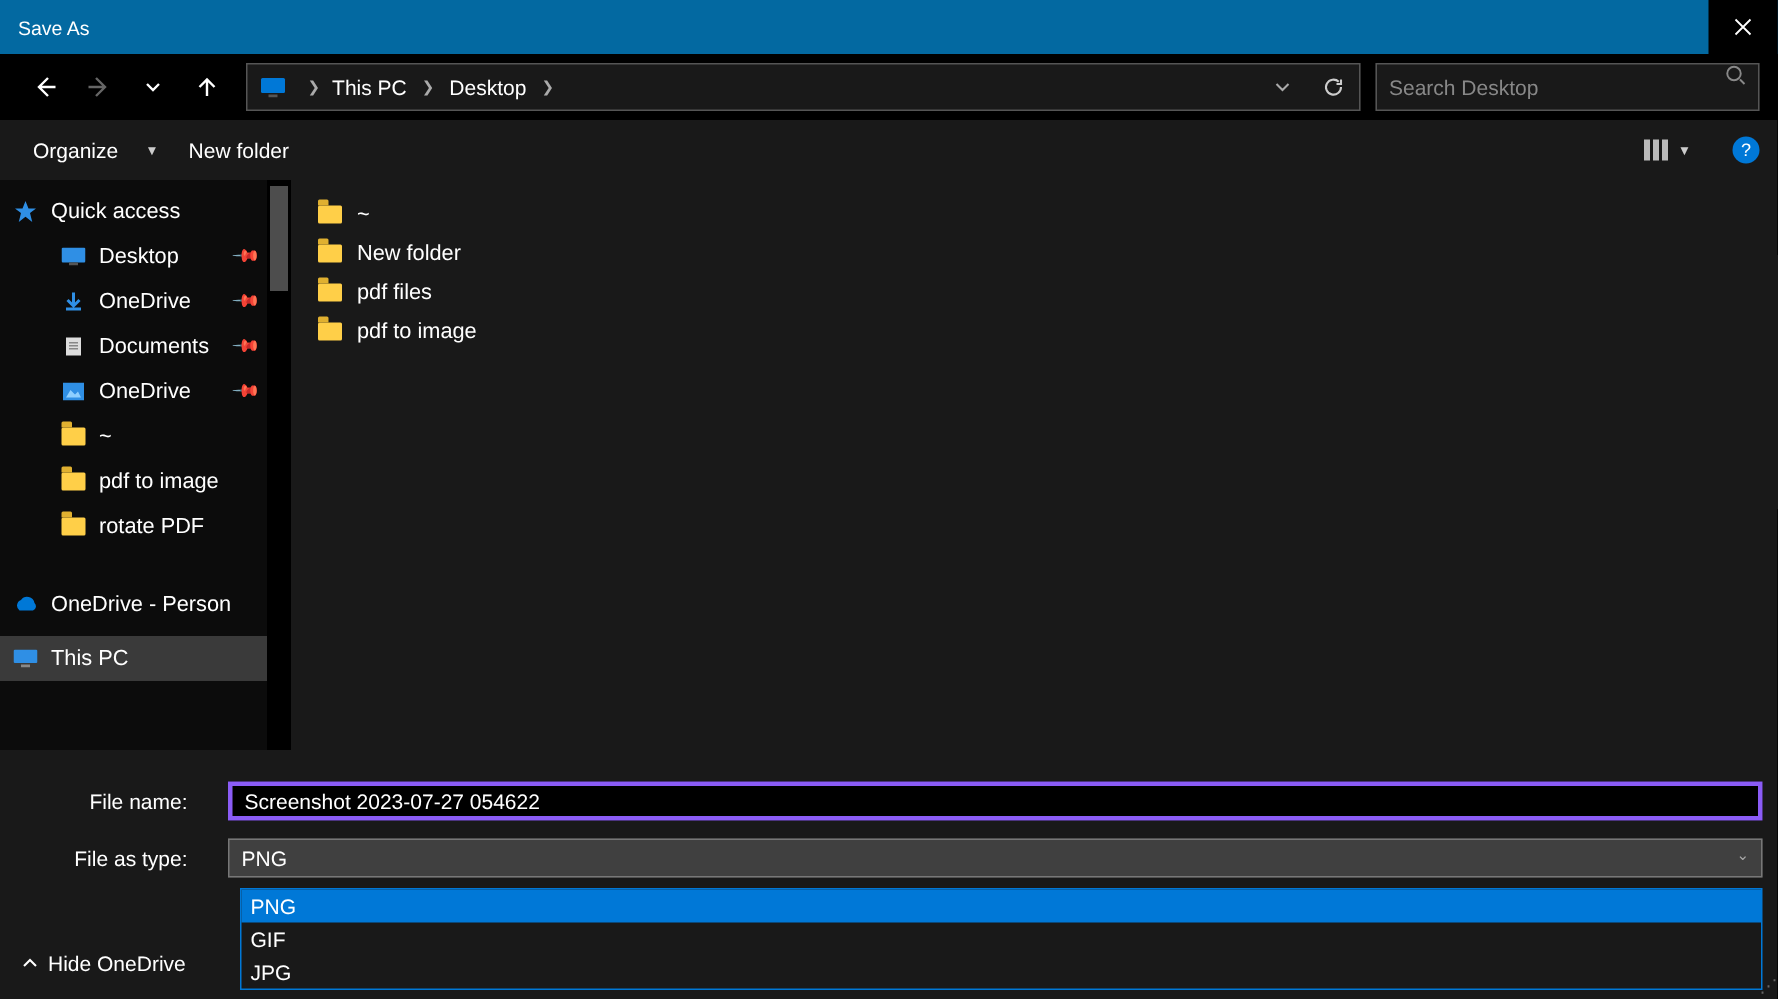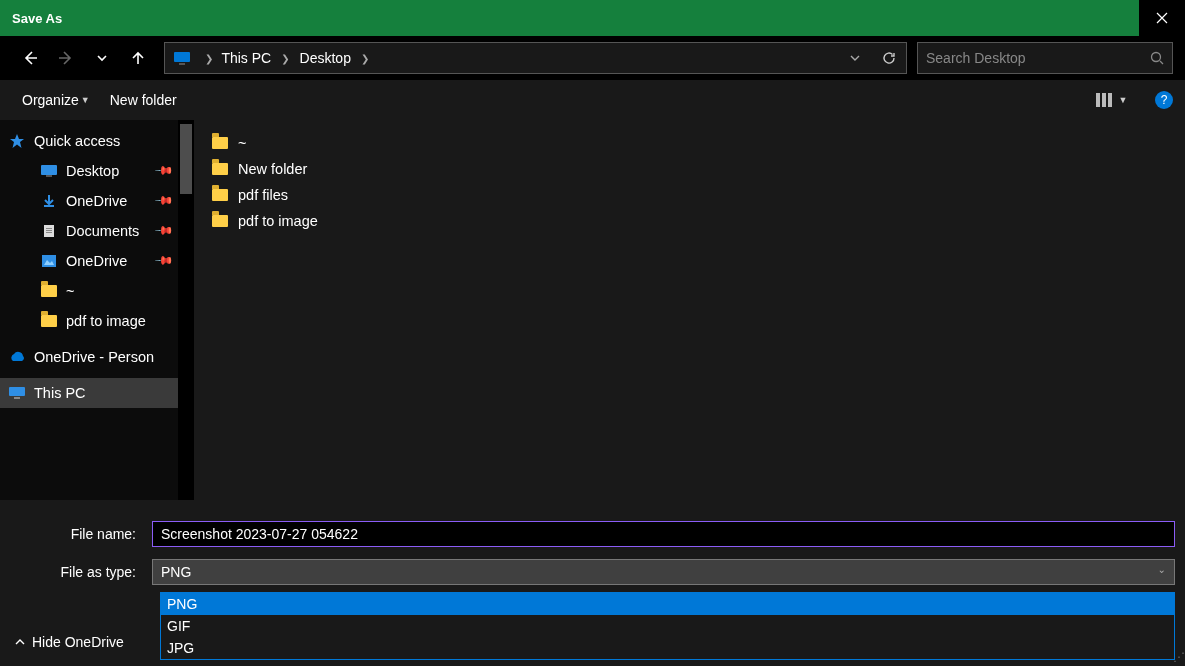--- a/index.html
+++ b/index.html
@@ -1,42 +1,42 @@
 <!DOCTYPE html>
 <html><head>
 <meta charset="utf-8">
 <style>
   * { box-sizing: border-box; margin: 0; padding: 0; font-family: "Segoe UI", Arial, sans-serif; }
   body { background: #000; color: #fff; width: 1185px; height: 666px; overflow: hidden; position: relative; font-size: 14px; }
 
   
-  .titlebar { height: 36px; display: flex; align-items: center; justify-content: space-between; background: #15803d; padding-left: 12px; font-weight: bold; }
+  .titlebar { height: 36px; display: flex; align-items: center; justify-content: space-between; background: #0369a1; padding-left: 12px; }
   .titlebar-title { font-size: 13px; }
   .close-btn { width: 46px; height: 36px; display: flex; align-items: center; justify-content: center; font-size: 16px; background: #000; }
 
   
   .navrow { height: 44px; display: flex; align-items: center; background: #000; padding: 0 12px 0 14px; gap: 4px; }
   .nav-arrow { width: 32px; height: 32px; display: flex; align-items: center; justify-content: center; color: #fff; }
   .nav-arrow.disabled { color: #666; }
   .addressbar { flex: 1; height: 32px; border: 1px solid #555; background: #191919; display: flex; align-items: center; margin: 0 6px; }
   .addr-icon { width: 22px; height: 22px; margin: 0 6px 0 6px; display:flex; align-items:center; justify-content:center; }
   .crumbs { flex: 1; display: flex; align-items: center; gap: 2px; }
   .crumb { padding: 0 2px; font-size: 14px; }
   .crumb-sep { color: #aaa; font-size: 10px; padding: 0 6px; }
   .addr-tail { display:flex; align-items:center; }
   .addr-btn { width: 34px; height: 30px; display:flex; align-items:center; justify-content:center; color:#ccc; }
-  .searchbox { width: 256px; height: 32px; border: 1px solid #555; background: #191919; display:flex; align-items:center; padding: 0 8px; }
+  .searchbox { width: 256px; height: 32px; border: 1px solid #555; background: #191919; display:flex; padding: 0 8px; }
   .searchbox input { flex:1; background: transparent; border: none; outline:none; color:#fff; font-size:14px; }
   .searchbox input::placeholder { color:#888; }
   .search-icon { color:#888; font-size:14px; }
 
   
   .toolbar { height: 40px; background: #191919; display:flex; align-items:center; padding: 0 12px; color:#fff; }
   .tb-left { display:flex; align-items:center; gap: 0; }
-  .tb-btn { padding: 6px 10px; display:flex; align-items:center; gap:2px; font-size:14px; }
+  .tb-btn { padding: 6px 10px; display:flex; align-items:center; gap:18px; font-size:14px; }
   .tb-caret { font-size:9px; color:#ccc; }
   .tb-right { margin-left:auto; display:flex; align-items:center; gap:4px; }
   .tb-view { width: 48px; height: 28px; display:flex; align-items:center; justify-content:center; gap:4px; }
   .help-circle { width:18px; height:18px; border-radius:50%; background:#0078d7; color:#fff; display:flex; align-items:center; justify-content:center; font-size:12px; margin-left:16px; }
 
   
   .content { display:flex; height: 380px; background:#000; }
   .sidebar { width: 194px; background:#0c0c0c; overflow:hidden; position:relative; }
   .sidebar-inner { width: 178px; }
   .sb-scroll { position:absolute; right:0; top:0; width:16px; height:100%; background:#000; }
@@ -51,22 +51,22 @@
   .folder-mini { width:16px; height:12px; background:#ffcf48; position:relative; border-radius:1px; }
   .folder-mini::before { content:""; position:absolute; top:-4px; left:0; width:7px; height:4px; background:#e0b030; border-radius:1px 1px 0 0; }
 
   .filearea { flex:1; background:#191919; padding: 10px 0 0 18px; }
   .file-row { display:flex; align-items:center; height:26px; gap:10px; font-size:14.5px; }
   .file-row .folder-mini { margin-left: 0; }
 
   
   .bottom { background:#191919; position:absolute; left:0; right:0; bottom:0; height:166px; padding-top:18px; }
   .field-row { display:flex; align-items:center; height:32px; margin: 0 10px 6px 0; }
-  .field-label { width:152px; text-align:right; padding-right:16px; font-size:14px; }
-  .field-input { flex:1; height:26px; background:#000; border:1px solid #8b5cf6; color:#fff; padding:0 8px; font-size:14px; }
+  .field-label { width:152px; text-align:right; padding-right:27px; font-size:14px; }
+  .field-input { flex:1; height:26px; background:#000; border:3px solid #8b5cf6; color:#fff; padding:0 8px; font-size:14px; }
   .field-input.combo { display:flex; align-items:center; position:relative; background:#404040; border:1px solid #777; }
   .combo-caret { position:absolute; right:8px; top:4px; font-size:10px; color:#aaa; }
 
   .dropdown { position:absolute; left:160px; right:10px; top:92px; background:#191919; border:1px solid #0078d7; }
   .dd-item { height:22px; display:flex; align-items:center; padding:0 6px; font-size:14px; }
   .dd-item.selected { background:#0078d7; color:#fff; }
 
   .hide-folders { position:absolute; left:14px; bottom:16px; display:flex; align-items:center; gap:6px; font-size:14px; }
   .resize-grip { position:absolute; right:2px; bottom:2px; color:#666; font-size:12px; letter-spacing:-2px; }
 
@@ -231,22 +231,28 @@
               <span class="folder-mini"></span>
             </span>
           <span>~</span>
         </div>
         <div class="sb-item sub">
           <span class="sb-icon">
               <span class="folder-mini"></span>
             </span>
           <span>pdf to image</span>
         </div>
-
-        <div class="sb-item indent" style="margin-top:6px">
+        <div class="sb-item sub">
+          <span class="sb-icon">
+              <span class="folder-mini"></span>
+            </span>
+          <span>rotate PDF</span>
+        </div>
+
+        <div class="sb-item indent" style="margin-top:22px">
           <span class="sb-icon">
               <svg width="18" height="12" viewBox="0 0 18 12">
                 <path d="M5 10 A4 4 0 0 1 6 3 A5 5 0 0 1 15 5 A3 3 0 0 1 14 10 Z" fill="#0078d7"></path>
               </svg>
             </span>
           <span>OneDrive - Person</span>
         </div>
 
         <div class="sb-item indent selected" style="margin-top:6px">
           <span class="sb-icon">

